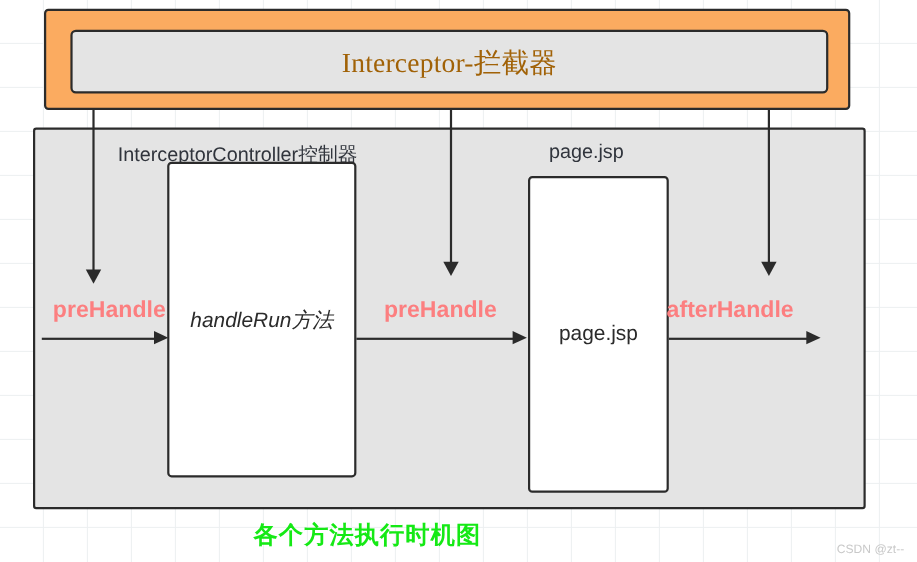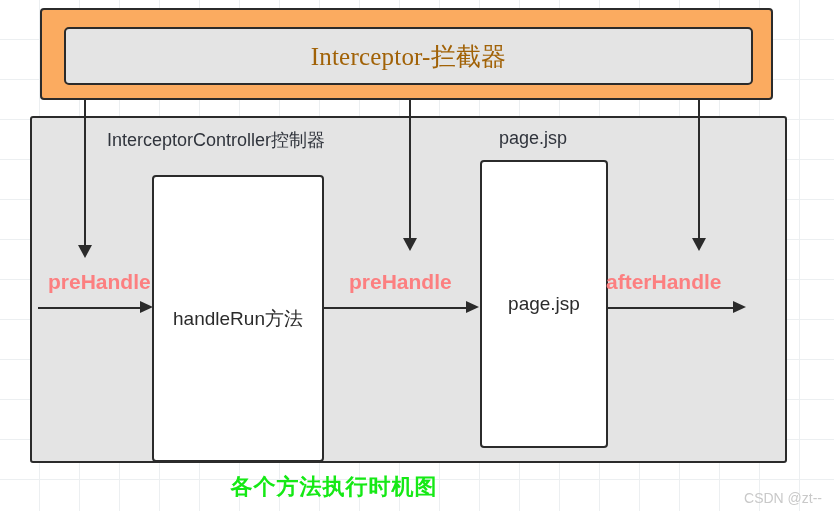--- a/index.html
+++ b/index.html
@@ -94,23 +94,24 @@
     align-items: center;
     justify-content: center;
   }
   .node .node-text {
     font-size: 19px;
     color: #2b2b2b;
     white-space: nowrap;
   }
   .node-handlerun {
     left: 152px;
-    top: 175px;
+    top: 147px;
     width: 172px;
     height: 287px;
+    font-style: italic;
   }
   .node-pagejsp {
     left: 480px;
     top: 160px;
     width: 128px;
     height: 288px;
   }
 
   
   .vline {
@@ -179,21 +180,21 @@
     font-weight: bold;
     color: #15e915;
     letter-spacing: 1px;
   }
 
   
   .watermark {
     position: absolute;
     right: 12px;
     bottom: 5px;
-    font-size: 14px;
+    font-size: 11px;
     color: #c9c9c9;
     white-space: nowrap;
     padding-left: 10px;
   }
 </style>
 </head>
 <body>
 
 <div id="canvas">
 

